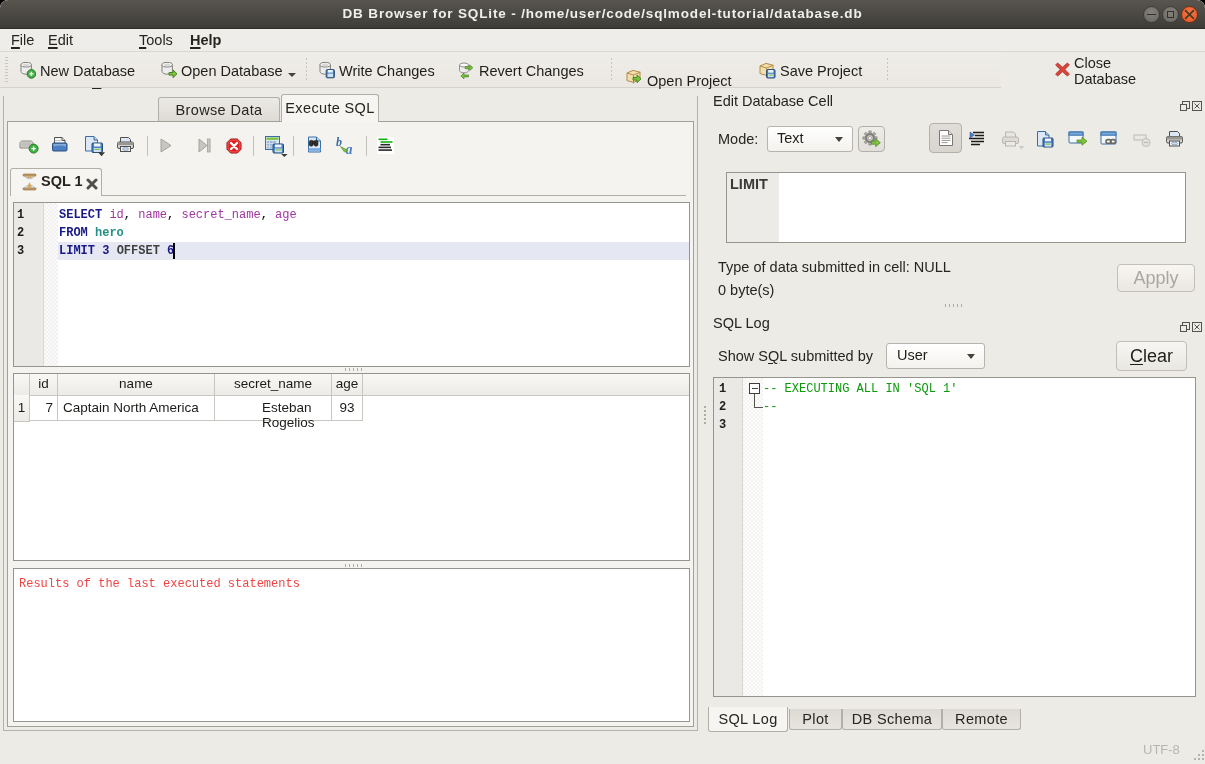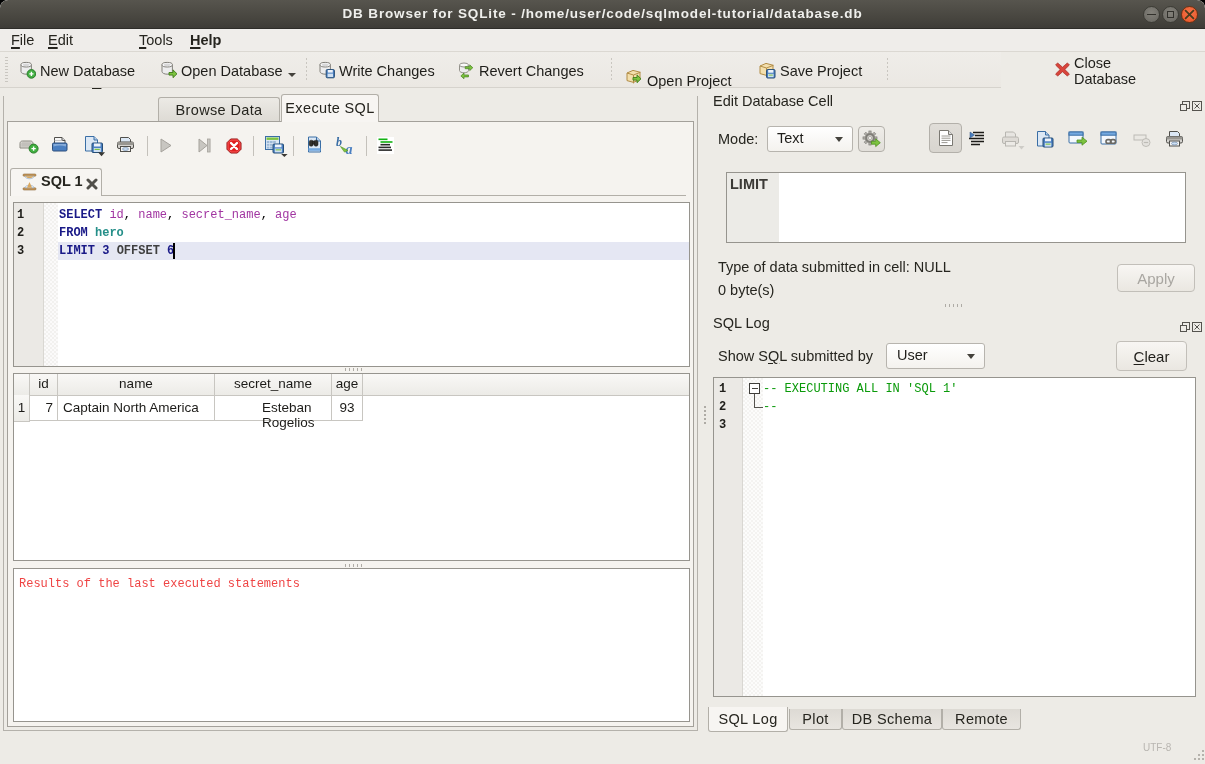--- a/index.html
+++ b/index.html
@@ -30,21 +30,21 @@
   
   #leftpane{position:absolute;left:7px;top:121px;width:687px;height:606px;background:#f5f3ef;border:1px solid #a3a09a;box-sizing:border-box;}
   .box{position:absolute;background:#fff;border:1px solid #96948e;box-sizing:border-box;}
   .mono{font-family:"Liberation Mono",monospace;font-size:12px;}
   .hsplit{position:absolute;height:3px;background:repeating-linear-gradient(90deg,#aeaba5 0 1px,transparent 1px 4px);}
   .vsplit{position:absolute;width:2px;background:repeating-linear-gradient(#aeaba5 0 2px,transparent 2px 4px);}
   
   .docktitle{position:absolute;font-size:14.5px;color:#26251f;}
   .combo{position:absolute;background:linear-gradient(#ffffff,#f4f2ee);border:1px solid #b7b4ae;border-radius:3px;box-sizing:border-box;font-size:14.5px;color:#1f1e1a;}
   .combo .arr{position:absolute;right:9px;top:50%;margin-top:-2px;width:0;height:0;border-left:4.5px solid transparent;border-right:4.5px solid transparent;border-top:5px solid #44423c;}
-  .btn{position:absolute;background:linear-gradient(#f8f6f3,#eae7e1);border:1px solid #c2bfb9;border-radius:4px;box-sizing:border-box;font-size:15px;display:flex;align-items:center;justify-content:center;}
+  .btn{position:absolute;background:linear-gradient(#f8f6f3,#eae7e1);border:1px solid #c2bfb9;border-radius:4px;box-sizing:border-box;font-size:18px;display:flex;align-items:center;justify-content:center;}
   .iconbtn{position:absolute;border:1px solid #b3b0aa;border-radius:4px;background:linear-gradient(#e3e0da,#dbd8d2);box-sizing:border-box;display:flex;align-items:center;justify-content:center;}
 </style>
 </head>
 <body>
 <div id="win">
 
   <div id="titlebar">
     <div id="title">DB Browser for SQLite - /home/user/code/sqlmodel-tutorial/database.db</div>
     <div class="winbtn gray" style="left:1143px;">
         <span>
@@ -412,21 +412,21 @@
       <div class="abs mono" style="left:49px;top:2px;line-height:18px;white-space:pre;color:#0a9a0a;">-- EXECUTING ALL IN 'SQL 1'
 --</div>
     </div>
 
     <div class="tab active" style="left:708px;top:707px;width:80px;height:25px;line-height:24px;border-radius:0 0 3px 3px;border:1px solid #b2afa8;border-top:none;z-index:2;">SQL Log</div>
     <div class="tab" style="left:789px;top:709px;width:53px;height:21px;line-height:20px;border-radius:0 0 3px 3px;border:1px solid #b2afa8;border-top:none;background:linear-gradient(#dddad4,#e8e5e0);">Plot</div>
     <div class="tab" style="left:842px;top:709px;width:100px;height:21px;line-height:20px;border-radius:0 0 3px 3px;border:1px solid #b2afa8;border-top:none;background:linear-gradient(#dddad4,#e8e5e0);">DB Schema</div>
     <div class="tab" style="left:942px;top:709px;width:79px;height:21px;line-height:20px;border-radius:0 0 3px 3px;border:1px solid #b2afa8;border-top:none;background:linear-gradient(#dddad4,#e8e5e0);">Remote</div>
   </div>
 
-  <div class="abs" style="left:1143px;top:742px;width:60px;height:16px;font-size:10px;color:#b9b6b1;">UTF-8</div>
+  <div class="abs" style="left:1143px;top:742px;width:60px;height:16px;font-size:13px;color:#b9b6b1;">UTF-8</div>
   <div class="abs" style="left:1192px;top:748px;width:13px;height:14px;background:
     radial-gradient(circle 1px at 11px 3px,#b5b2ac 99%,transparent),
     radial-gradient(circle 1px at 11px 7px,#b5b2ac 99%,transparent),
     radial-gradient(circle 1px at 7px 7px,#b5b2ac 99%,transparent),
     radial-gradient(circle 1px at 11px 11px,#b5b2ac 99%,transparent),
     radial-gradient(circle 1px at 7px 11px,#b5b2ac 99%,transparent),
     radial-gradient(circle 1px at 3px 11px,#b5b2ac 99%,transparent);"></div>
 </div>
 
 </body></html>

